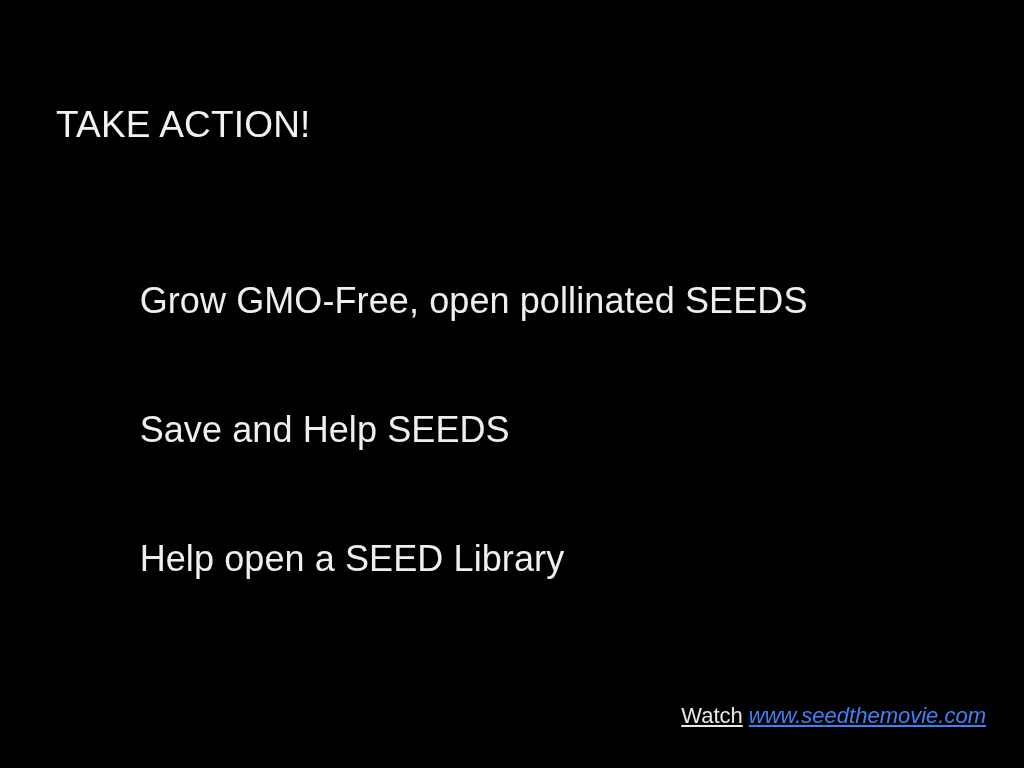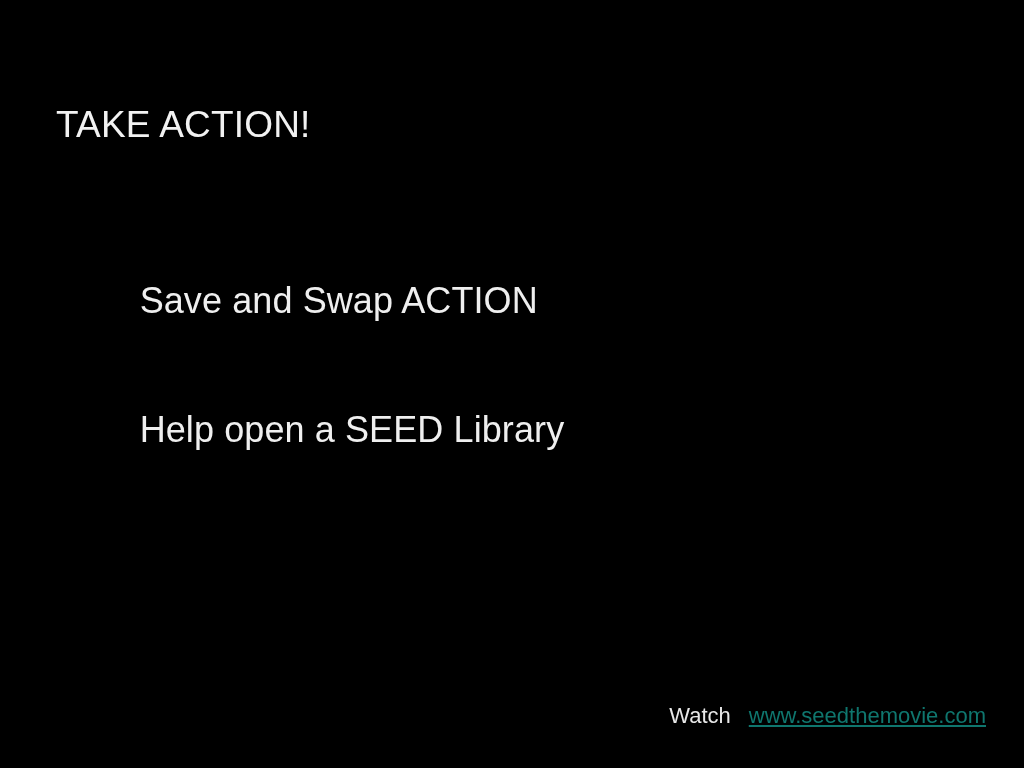--- a/index.html
+++ b/index.html
@@ -57,39 +57,44 @@
     right: 38px;
     top: 703px;
     font-size: 22px;
     line-height: 26px;
     font-weight: 400;
     color: #e8e8e8;
     white-space: pre;
   }
 
   #slide-footer .footer-prefix {
-    margin-right: 18px;
+    margin-right: 6px;
+    text-decoration: underline;
   }
 
   #footer-link {
-    color: #0f766e;
+    color: #3b82f6;
     text-decoration: underline;
     text-underline-offset: 2px;
+    font-style: italic;
   }
 </style>
 </head>
 <body>
 
 <div id="slide">
 
   <div id="slide-title">TAKE ACTION!</div>
 
   <ul id="action-list">
     <li class="action-item">
-      <span>Save and Swap ACTION</span>
+      <span>Grow GMO-Free, open pollinated SEEDS</span>
+    </li>
+    <li class="action-item">
+      <span>Save and Help SEEDS</span>
     </li>
     <li class="action-item">
       <span>Help open a SEED Library</span>
     </li>
     <li class="action-item">
       
     </li>
 
   </ul>
 

